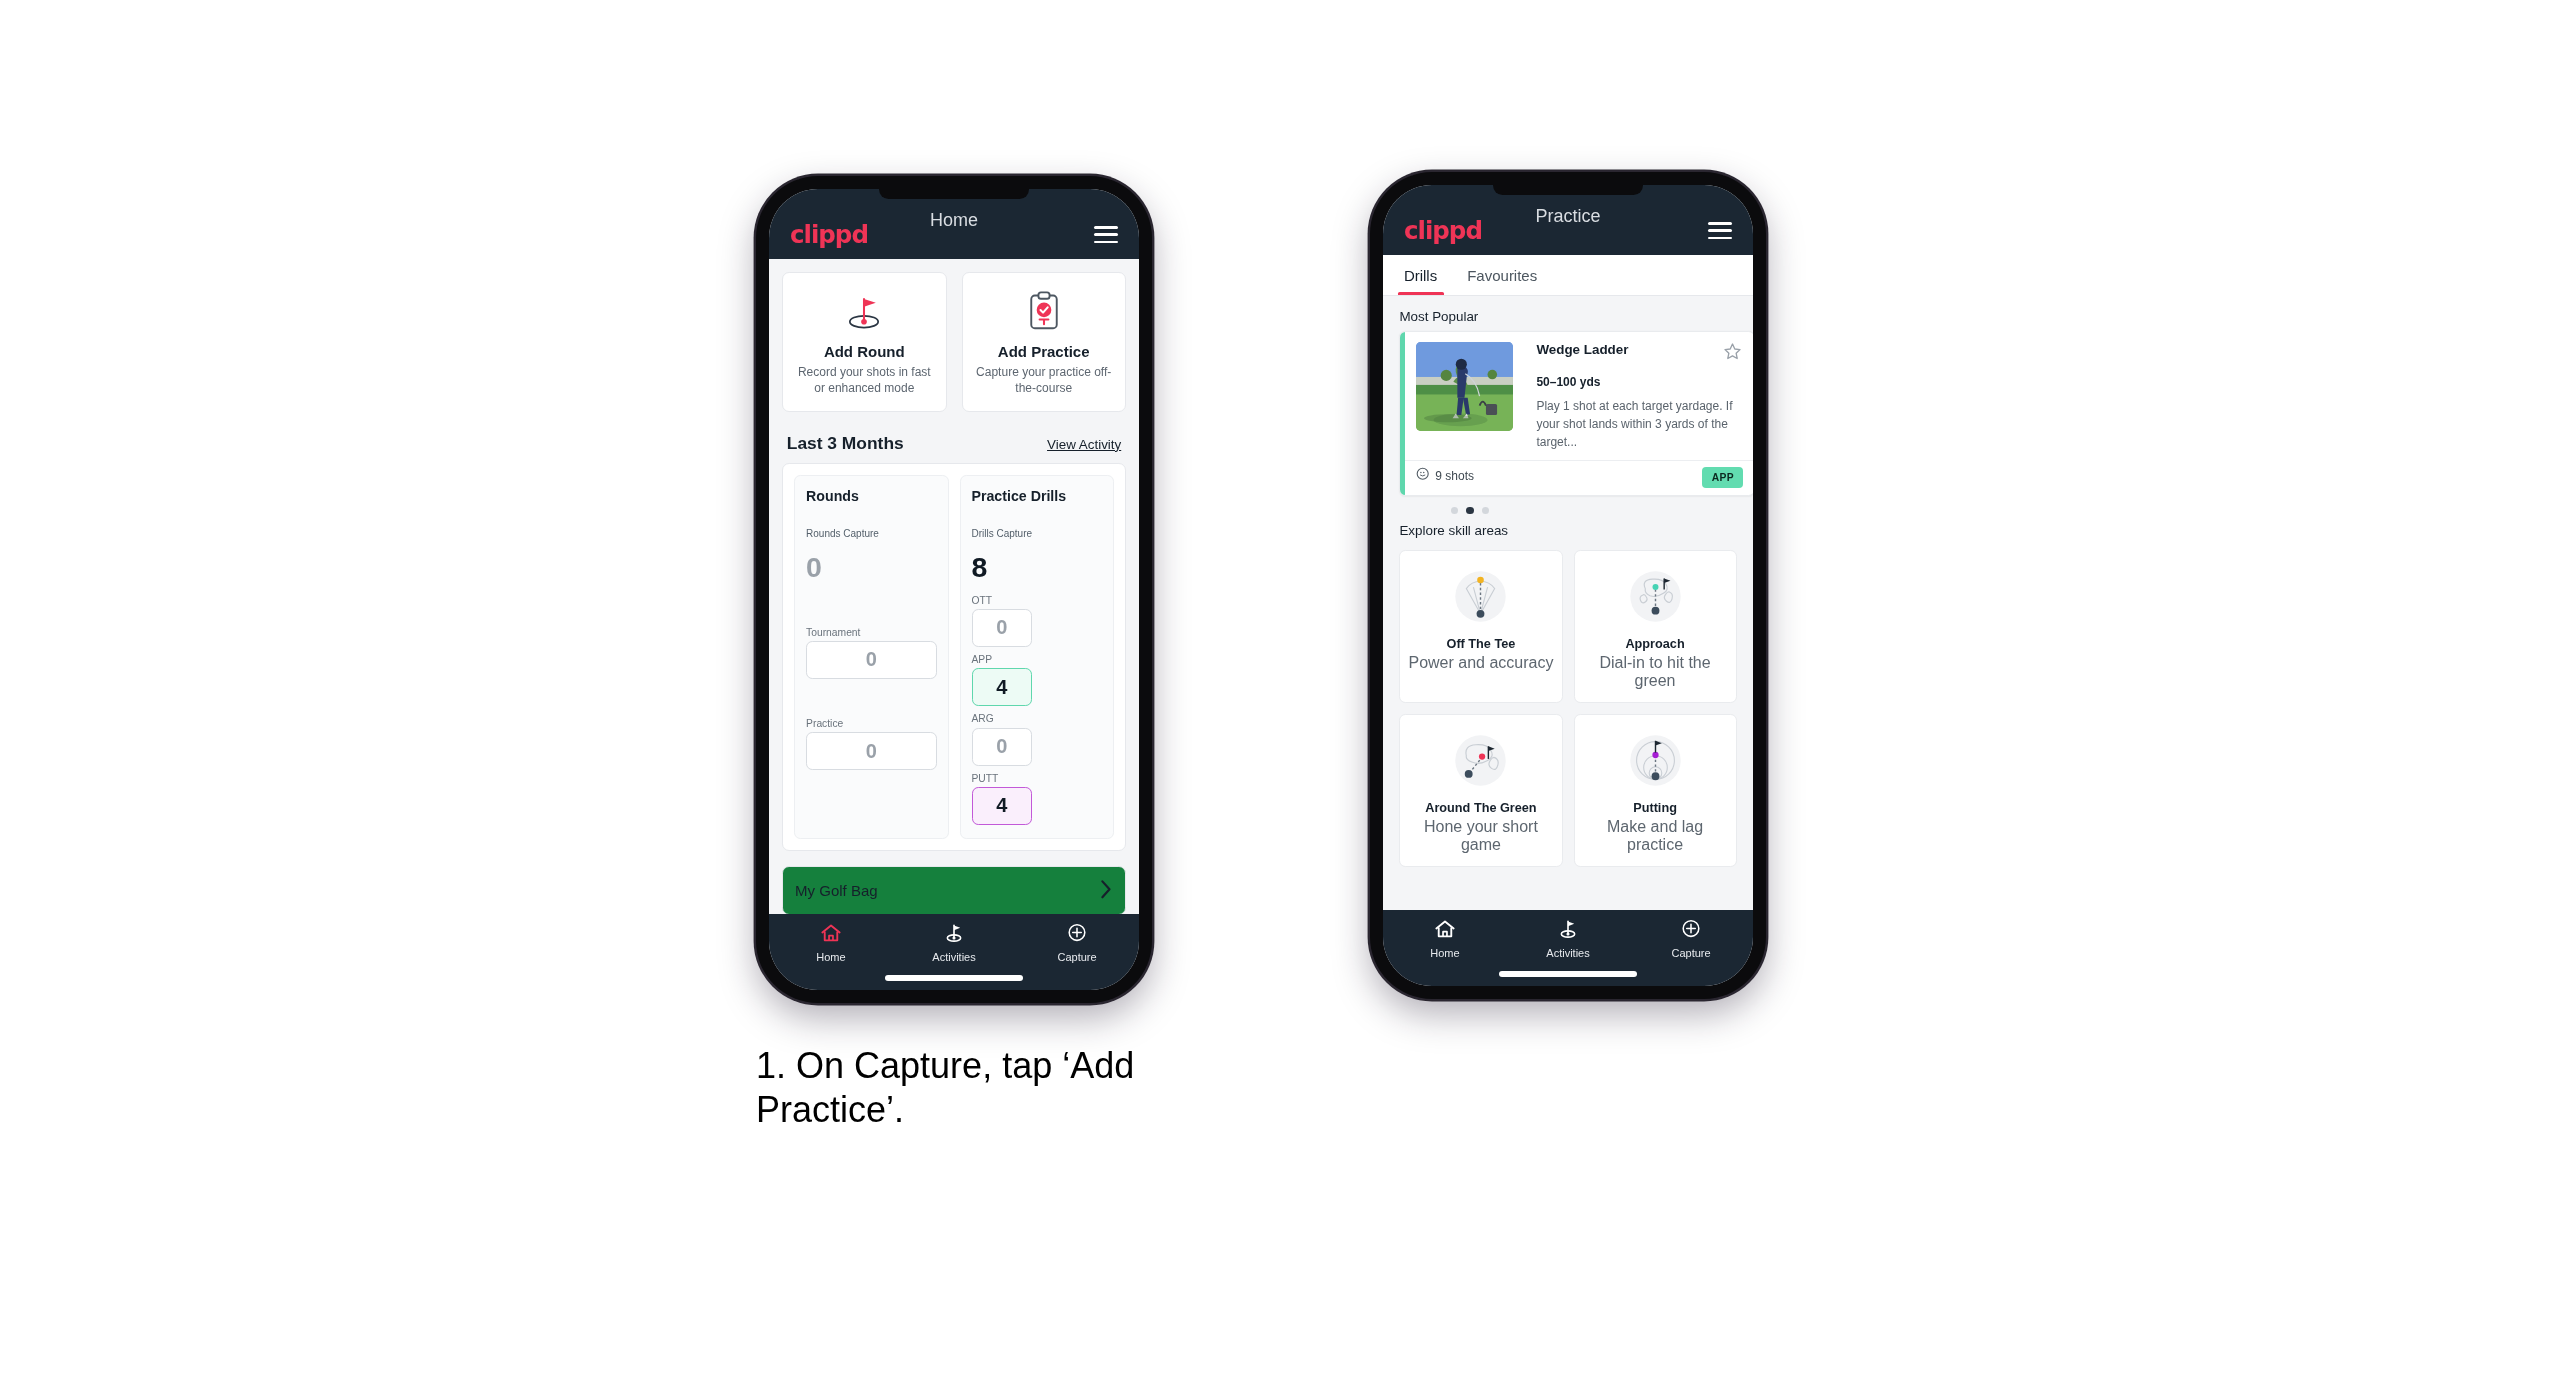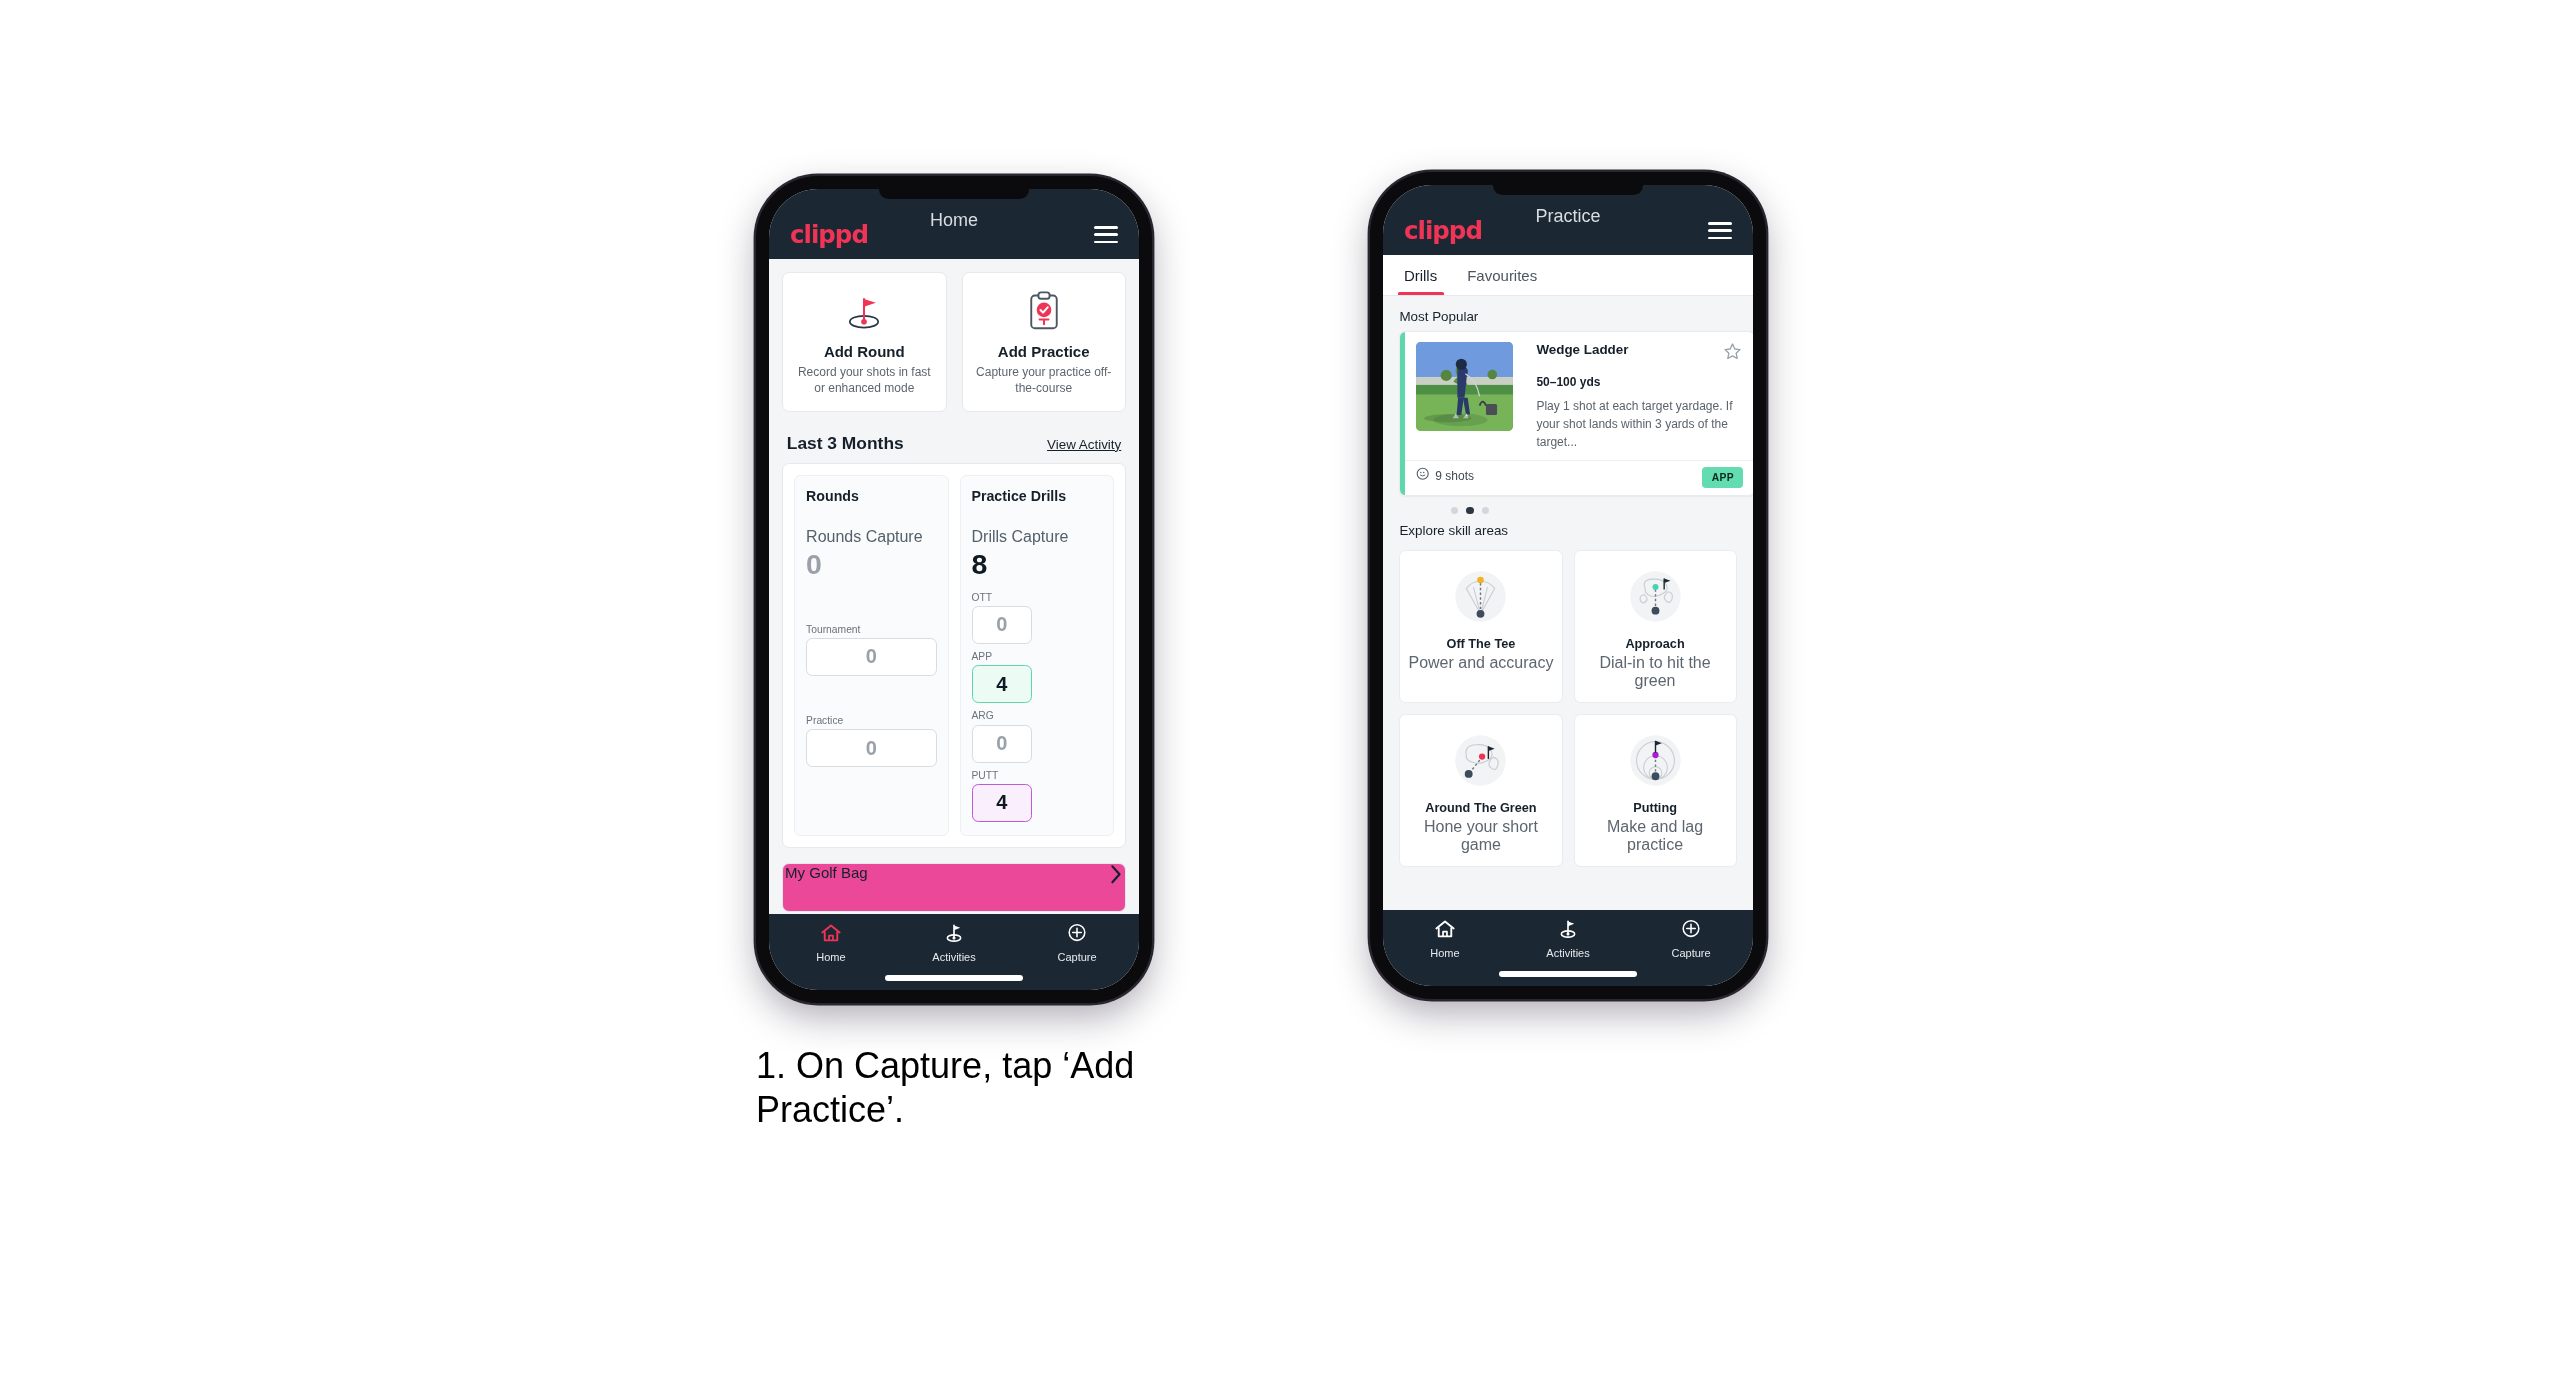--- a/index.html
+++ b/index.html
@@ -85,41 +85,41 @@
   }
   .section-title { font-size: 17.4px; font-weight: 700; color: #16202b; }
   .section-link { font-size: 13.4px; color: #16202b; text-decoration: underline; }
 
   .stats-card {
     margin: 0 12.7px; background: #fff; border: 0.8px solid #e6e8ec; border-radius: 7.1px;
     padding: 11px; display: flex; gap: 11px;
   }
   .stats-col { flex: 1; background: #fafbfc; border: 0.8px solid #edeff2; border-radius: 6.3px; padding: 12px 11px 13.4px 11px; }
   .stats-col h4 { font-size: 14.2px; font-weight: 700; color: #16202b; margin-bottom: 24px; }
-  .cap-label { font-size: 16px; color: #54606b; margin-bottom: 2px; }
+  .cap-label { font-size: 10px; color: #54606b; margin-bottom: 12px; }
   .cap-value { font-size: 28.5px; font-weight: 700; line-height: 1.15; margin-bottom: 11px; }
   .cap-value.zero { color: #9aa1a9; }
   .cap-value.has { color: #101a24; }
 
   .box-grid { display: flex; flex-wrap: wrap; gap: 7.1px 9.5px; }
   .box-unit { width: calc(50% - 4.7px); }
   .box-unit.full { width: 100%; margin-top: 32px; }
   .box-label { font-size: 10.3px; color: #6a737c; margin-bottom: 3.2px; }
   .box {
     height: 38px; border-radius: 6.3px; border: 0.8px solid #d8dce1; background: #fff;
     display: flex; align-items: center; justify-content: center;
     font-size: 20px; font-weight: 700; color: #9aa1a9;
   }
   .box.app { border-color: #5fd7ad; background: #edfbf5; color: #101a24; }
   .box.putt { border-color: #c259d8; background: #faeffc; color: #101a24; }
 
   .bag-row {
-    margin: 15px 12.7px 0 12.7px; background: #ec4899; border: 0.8px solid #e6e8ec; border-radius: 7.1px;
-    height: 49px; padding: 0 2px;
-    display: flex; align-items: flex-start; justify-content: space-between;
+    margin: 15px 12.7px 0 12.7px; background: #15803d; border: 0.8px solid #e6e8ec; border-radius: 7.1px;
+    height: 49px; padding: 0 12px;
+    display: flex; align-items: center; justify-content: space-between;
   }
   .bag-label { font-size: 15px; color: #16202b; }
   .chev { font-size: 20.6px; color: #16202b; line-height: 1; }
 
   
   .tabs { background: #fff; display: flex; padding: 0 14.2px; border-bottom: 0.8px solid #e6e8ec; height: 41px; align-items: stretch; }
   .tab { font-size: 15px; color: #4c565f; display: flex; align-items: center; padding: 0 6.3px; margin-right: 17.4px; position: relative; }
   .tab.active { color: #16202b; }
   .tab.active::after { content: ""; position: absolute; left: 0; right: 0; bottom: 0; height: 3.2px; background: #ef3456; border-radius: 1.6px 1.6px 0 0; }
 

